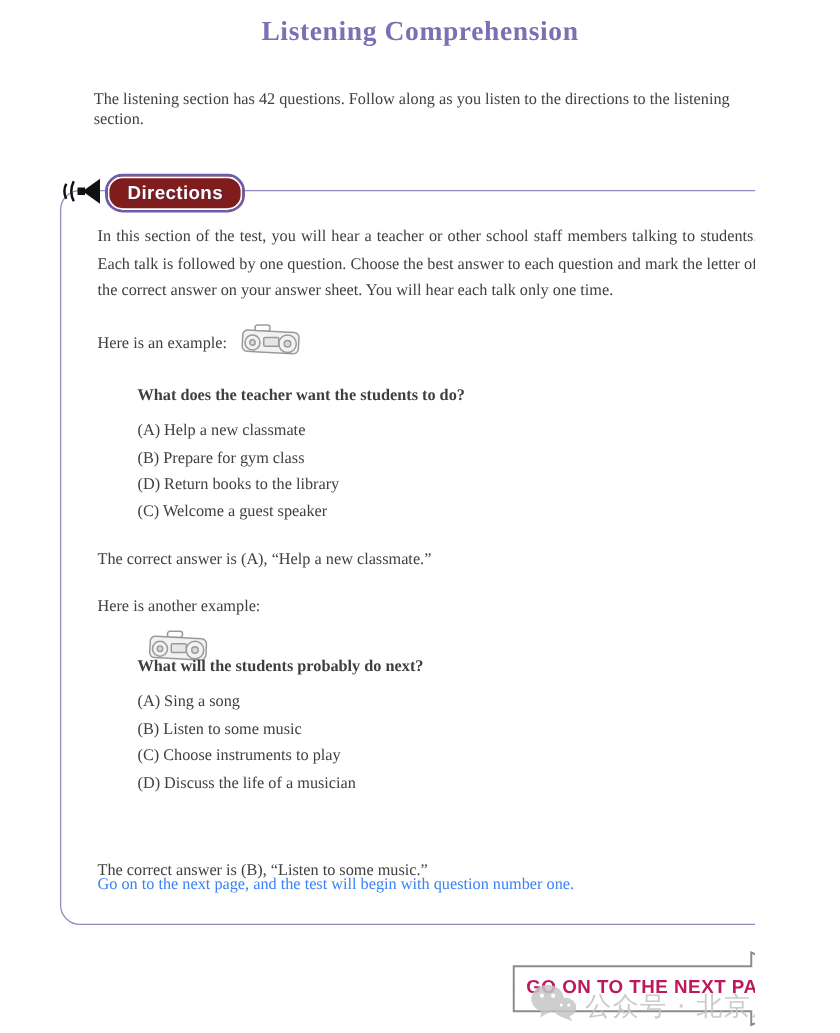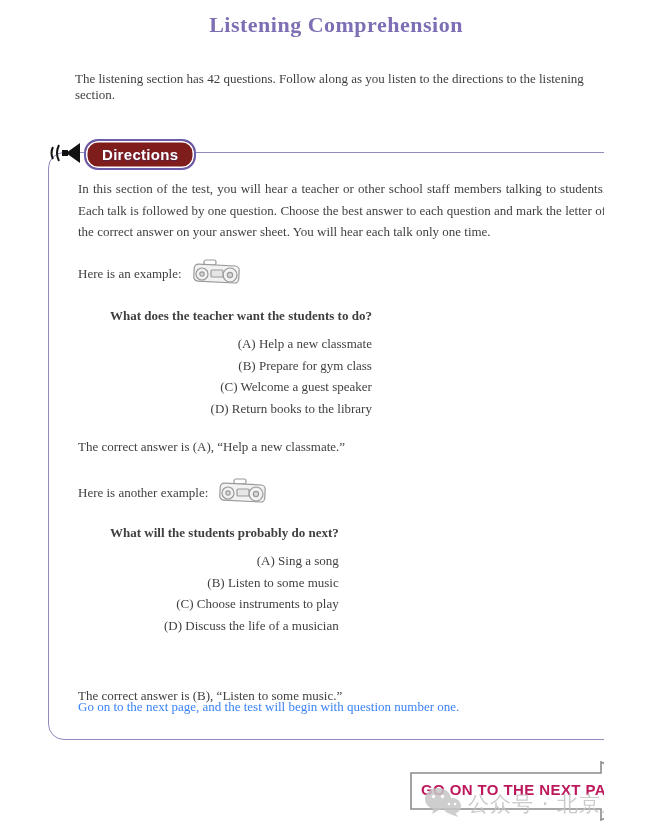--- a/index.html
+++ b/index.html
@@ -45,21 +45,21 @@
     text-shadow:0 1px 1px rgba(60,40,110,.6);
     letter-spacing:.3px;
   }
   .speaker-wrap{top:139px;left:50px;width:34px;height:28px;}
   .box-paragraph{
     top:178px;left:78px;width:528px;
     font-size:13px;line-height:21.5px;
     text-align:justify;color:#3f3f3f;
   }
   .lead-row{left:78px;font-size:13px;display:flex;align-items:center;gap:10px;color:#3f3f3f;}
-  .q-block{left:110px;font-size:13px;color:#3f3f3f;text-align:right;}
+  .q-block{left:110px;font-size:13px;color:#3f3f3f;}
   .q-title{font-weight:bold;margin-bottom:9px;}
   .q-option{line-height:21.5px;}
   .answer-line{left:78px;font-size:13px;color:#3f3f3f;}
   .closing-line{left:78px;font-size:13px;color:#3b82f6;}
   .next-arrow{top:760px;left:405px;width:267px;height:62px;}
   .next-label{
     top:781px;left:421px;
     font-family:"Liberation Sans","DejaVu Sans",sans-serif;
     font-weight:bold;font-size:15px;color:#be185d;
     letter-spacing:.4px;white-space:nowrap;
@@ -115,27 +115,27 @@
           <rect x="19" y="12" width="12" height="7" rx="1" fill="#e6e6e6"></rect>
         </g>
       </svg>
     </span>
   </div>
 
   <div class="abs q-block" style="top:308px;">
     <div class="q-title">What does the teacher want the students to do?</div>
     <div class="q-option">(A) Help a new classmate</div>
     <div class="q-option">(B) Prepare for gym class</div>
+    <div class="q-option">(D) Return books to the library</div>
     <div class="q-option">(C) Welcome a guest speaker</div>
-    <div class="q-option">(D) Return books to the library</div>
   </div>
 
   <div class="abs answer-line" style="top:439px;">The correct answer is (A), “Help a new classmate.”</div>
 
-  <div class="abs lead-row" style="top:477px;">
+  <div class="abs lead-row" style="top:477px;flex-direction:column;">
     <span>Here is another example:</span>
     <span class="cassette">
       <svg width="50" height="28" viewBox="0 0 50 28">
         <g stroke="#9a9a9a" fill="#f2f2f2" stroke-width="1.2">
           <rect x="16" y="2" width="12" height="5" rx="2" fill="none"></rect>
           <rect x="2" y="7" width="45" height="17" rx="4" transform="rotate(3 24 15)"></rect>
           <circle cx="10" cy="16" r="6"></circle>
           <circle cx="38" cy="17" r="7"></circle>
           <circle cx="10" cy="16" r="2.2" fill="#d9d9d9"></circle>
           <circle cx="38" cy="17" r="2.6" fill="#d9d9d9"></circle>

